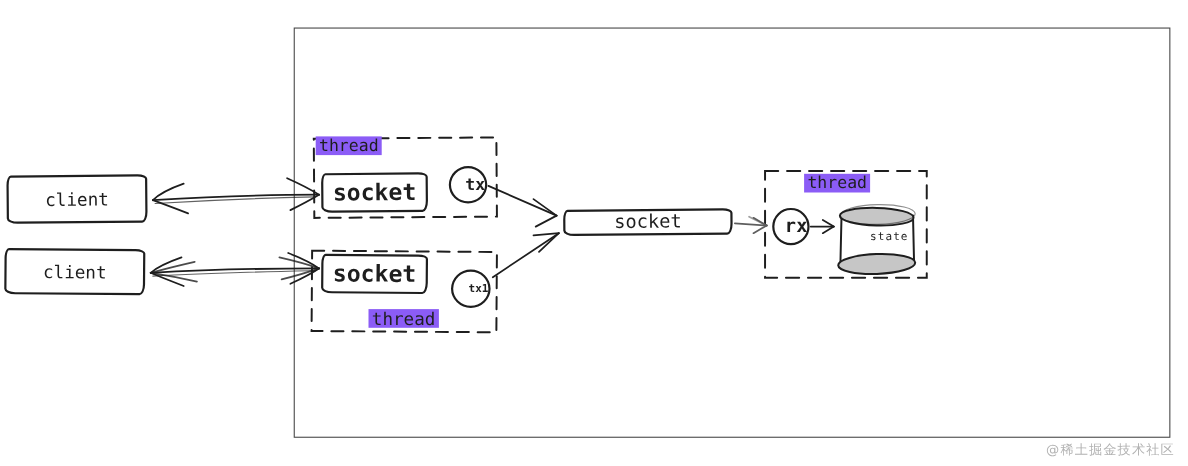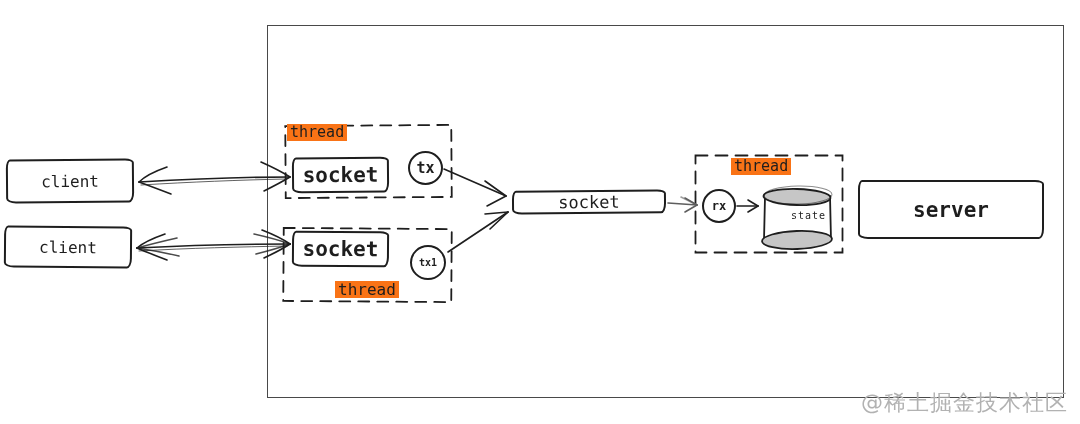--- a/index.html
+++ b/index.html
@@ -11,45 +11,45 @@
   .outer{
     position:absolute;left:267px;top:25px;width:797px;height:373px;
     border:1.5px solid #494949;z-index:1;background:transparent;box-sizing:border-box;
   }
   .box{
     position:absolute;border:2px solid #1e1e1e;background:#fff;
     display:flex;align-items:center;justify-content:center;
     z-index:2;box-sizing:border-box;
     border-radius:4px 9px 5px 10px / 9px 4px 10px 5px;
   }
-  .circle{border-radius:50% !important;}
+  .circle{border-radius:50% !important;justify-content:flex-end;}
   .rot-a{transform:rotate(-0.5deg);}
   .rot-b{transform:rotate(0.45deg);}
   .thread-label{
-    position:absolute;z-index:10;background:#f97316;padding:0 3px;
+    position:absolute;z-index:10;background:#8b5cf6;padding:0 3px;
     font-size:15px;line-height:17px;white-space:nowrap;
   }
   .overlay{position:absolute;left:0;top:0;z-index:5;pointer-events:none;}
   .state-label{
     position:absolute;left:768px;top:210px;width:58px;text-align:right;
     z-index:10;font-size:10px;letter-spacing:1px;
   }
   .watermark{
     position:absolute;right:12px;bottom:6px;z-index:20;
     font-family:"DejaVu Sans","Liberation Sans",sans-serif;
-    font-size:22px;color:#b2b2b2;letter-spacing:1px;
+    font-size:12px;color:#b2b2b2;letter-spacing:1px;
   }
   #client1{left:6px;top:159px;width:128px;height:44px;font-size:16px;}
   #client2{left:4px;top:226px;width:128px;height:42px;font-size:16px;}
   #socket1{left:292px;top:157px;width:97px;height:36px;font-size:21px;font-weight:600;}
   #socket2{left:292px;top:231px;width:97px;height:36px;font-size:21px;font-weight:600;}
   #tx{left:408px;top:151px;width:35px;height:34px;font-size:15px;font-weight:600;}
   #tx1{left:410px;top:245px;width:36px;height:35px;font-size:10px;font-weight:600;}
   #channel{left:512px;top:190px;width:154px;height:24px;font-size:17px;font-weight:500;}
-  #rx{left:702px;top:189px;width:34px;height:34px;font-size:12px;font-weight:600;}
+  #rx{left:702px;top:189px;width:34px;height:34px;font-size:17px;font-weight:600;}
   #server{left:858px;top:180px;width:186px;height:59px;font-size:21px;font-weight:600;}
   #thread1-label{left:287px;top:124px;}
   #thread2-label{left:335px;top:281px;font-size:16px;}
   #thread3-label{left:731px;top:158px;}
 </style>
 </head>
 <body>
 
 <div class="canvas">
 
@@ -77,23 +77,20 @@
   </div>
 
   <div class="box rot-a" id="channel">
     <span>socket</span>
   </div>
 
   <div class="box circle" id="rx">
     <span>rx</span>
   </div>
 
-  <div class="box" id="server">
-    <span>server</span>
-  </div>
 
   <div class="thread-label" id="thread1-label">thread</div>
   <div class="thread-label" id="thread2-label">thread</div>
   <div class="thread-label" id="thread3-label">thread</div>
 
   <div class="state-label">state</div>
 
   <svg class="overlay" width="1080" height="424" viewBox="0 0 1080 424" fill="none" stroke="#1e1e1e" stroke-width="1.6" stroke-linecap="round">
 
     <rect x="285.5" y="125.5" width="166" height="72" stroke-dasharray="11 8" stroke-width="1.8" transform="rotate(-0.4 368 161)"></rect>

